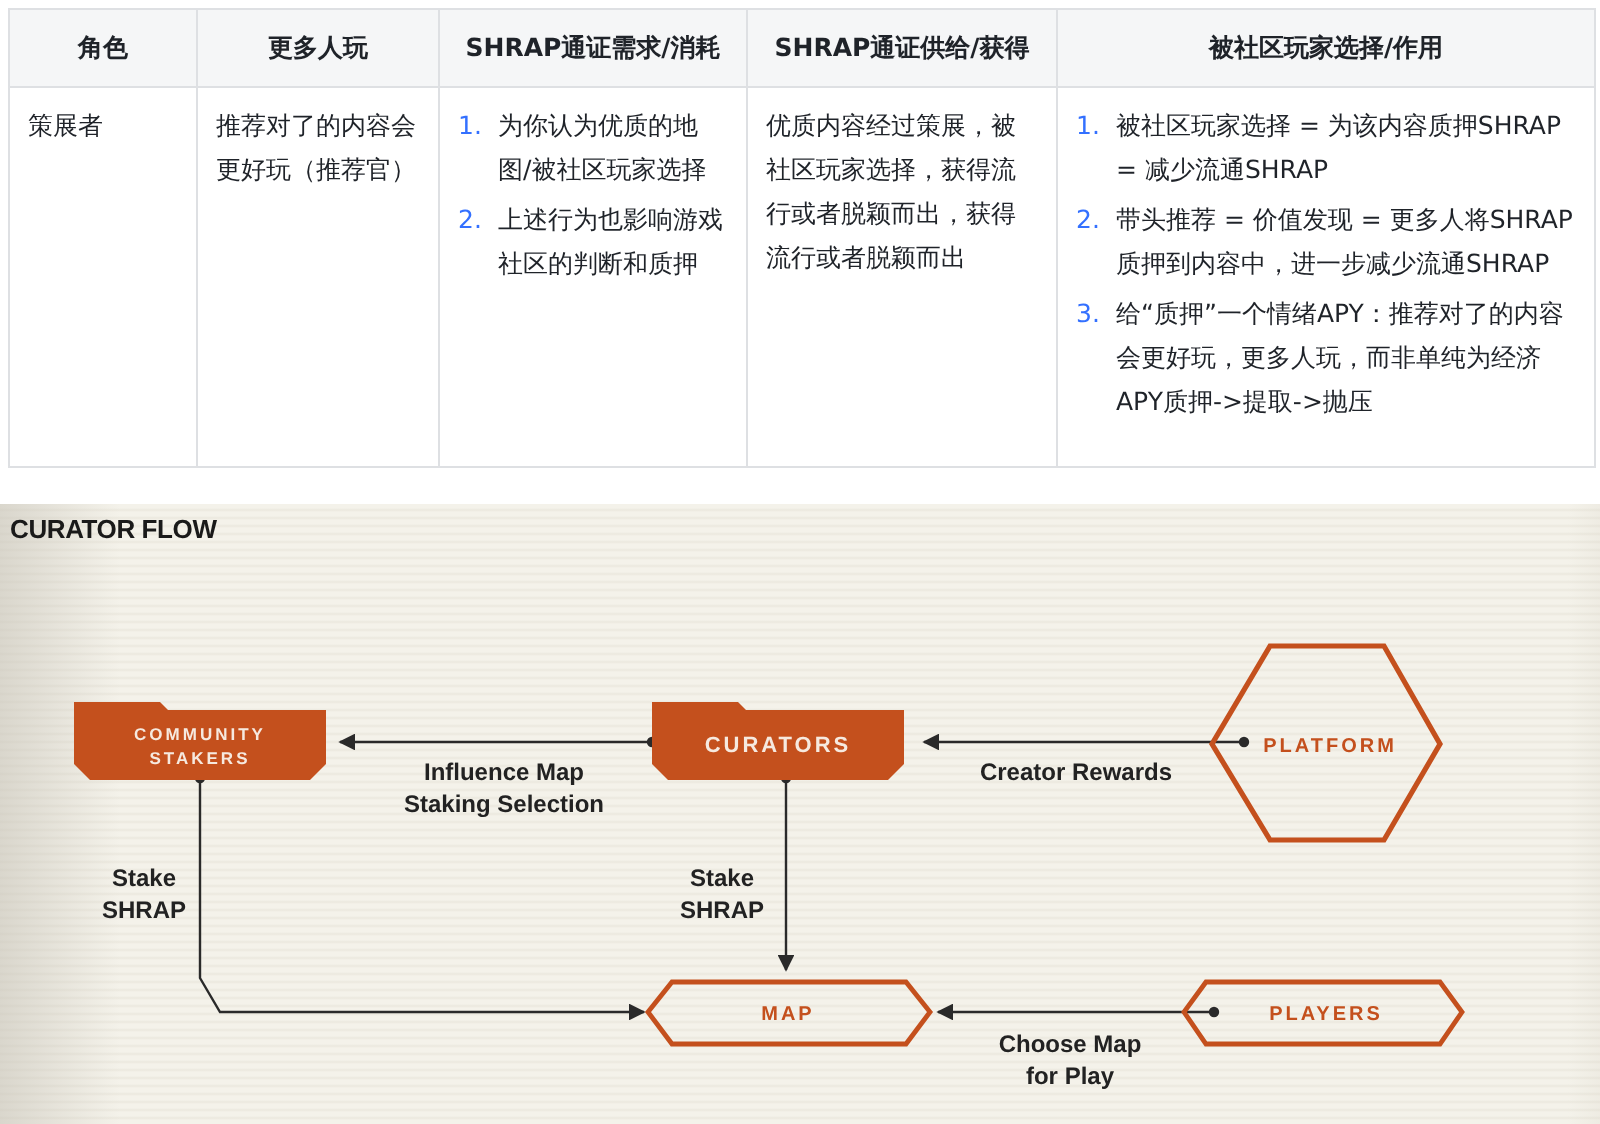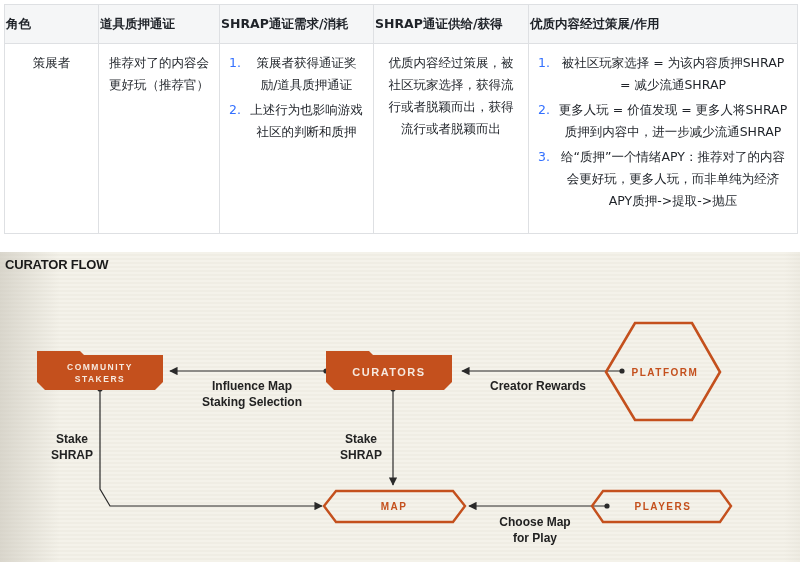--- a/index.html
+++ b/index.html
@@ -1,20 +1,20 @@
 <!DOCTYPE html>
 <html><head>
 <meta charset="utf-8">
 <style>
   html, body { margin:0; padding:0; background:#ffffff; }
   body { width:800px; height:562px; position:relative; overflow:hidden; font-family:"DejaVu Sans", sans-serif; color:#1f2329; }
   table.roles { position:absolute; left:4px; top:4px; width:793px; border-collapse:collapse; table-layout:fixed; font-size:12.5px; }
   table.roles th, table.roles td { border:1px solid #dee0e3; vertical-align:top; }
-  table.roles th { height:36px; font-weight:bold; text-align:left; vertical-align:middle; background:#f5f6f7; font-size:12.5px; color:#1f2329; }
-  table.roles td { height:173px; padding:8px 9px; line-height:22px;text-align:center; }
+  table.roles th { height:36px; font-weight:bold; text-align:center; vertical-align:middle; background:#f5f6f7; font-size:12.5px; color:#1f2329; }
+  table.roles td { height:173px; padding:8px 9px; line-height:22px; }
   ol { margin:0; padding:0; list-style:none; }
   ol li { position:relative; padding-left:20px; margin-bottom:3px; }
   ol li .num { position:absolute; left:0; top:0; color:#3370ff; }
   .diagram { position:absolute; left:0; top:252px; width:780px; height:310px;
     background: repeating-linear-gradient(180deg, #f4f2ea 0px, #f4f2ea 2px, #ebe8de 3px, #f4f2ea 4px);
     padding-left: 44px;
   }
   .diagram::before { content:""; position:absolute; left:0; top:0; width:60px; height:100%; background:linear-gradient(90deg, rgba(200,196,185,0.6), rgba(200,196,185,0)); }
   .diagram::after { content:""; position:absolute; right:0; top:0; width:40px; height:100%; background:linear-gradient(270deg, rgba(215,210,198,0.5), rgba(215,210,198,0)); }
   .flow-title { position:absolute; left:5px; top:5px; font-family:"Liberation Sans", sans-serif; font-weight:bold; font-size:13px; color:#1a1a1a; letter-spacing:-0.2px; z-index:2; }
@@ -29,41 +29,41 @@
   <colgroup>
     <col style="width:94px">
       <col style="width:121px">
       <col style="width:154px">
       <col style="width:155px">
       <col style="width:269px">
   </colgroup>
   <thead>
     <tr>
       <th>角色</th>
-      <th>道具质押通证</th>
+      <th>更多人玩</th>
       <th>SHRAP通证需求/消耗</th>
       <th>SHRAP通证供给/获得</th>
-      <th>优质内容经过策展/作用</th>
+      <th>被社区玩家选择/作用</th>
     </tr>
   </thead>
   <tbody>
     <tr>
       <td>策展者</td>
       <td>推荐对了的内容会更好玩（推荐官）</td>
       <td>
         <ol>
-          <li><span class="num">1.</span><span>策展者获得通证奖励/道具质押通证</span></li>
+          <li><span class="num">1.</span><span>为你认为优质的地图/被社区玩家选择</span></li>
           <li><span class="num">2.</span><span>上述行为也影响游戏社区的判断和质押</span></li>
         </ol>
       </td>
       <td>优质内容经过策展，被社区玩家选择，获得流行或者脱颖而出，获得流行或者脱颖而出</td>
       <td>
         <ol>
           <li><span class="num">1.</span><span>被社区玩家选择 = 为该内容质押SHRAP = 减少流通SHRAP</span></li>
-          <li><span class="num">2.</span><span>更多人玩 = 价值发现 = 更多人将SHRAP质押到内容中，进一步减少流通SHRAP</span></li>
+          <li><span class="num">2.</span><span>带头推荐 = 价值发现 = 更多人将SHRAP质押到内容中，进一步减少流通SHRAP</span></li>
           <li><span class="num">3.</span><span>给“质押”一个情绪APY：推荐对了的内容会更好玩，更多人玩，而非单纯为经济APY质押-&gt;提取-&gt;抛压</span></li>
         </ol>
       </td>
     </tr>
   </tbody>
 </table>
 
 <div class="diagram">
   <div class="flow-title">CURATOR FLOW</div>
   <svg class="flow" viewBox="0 0 780 310">

